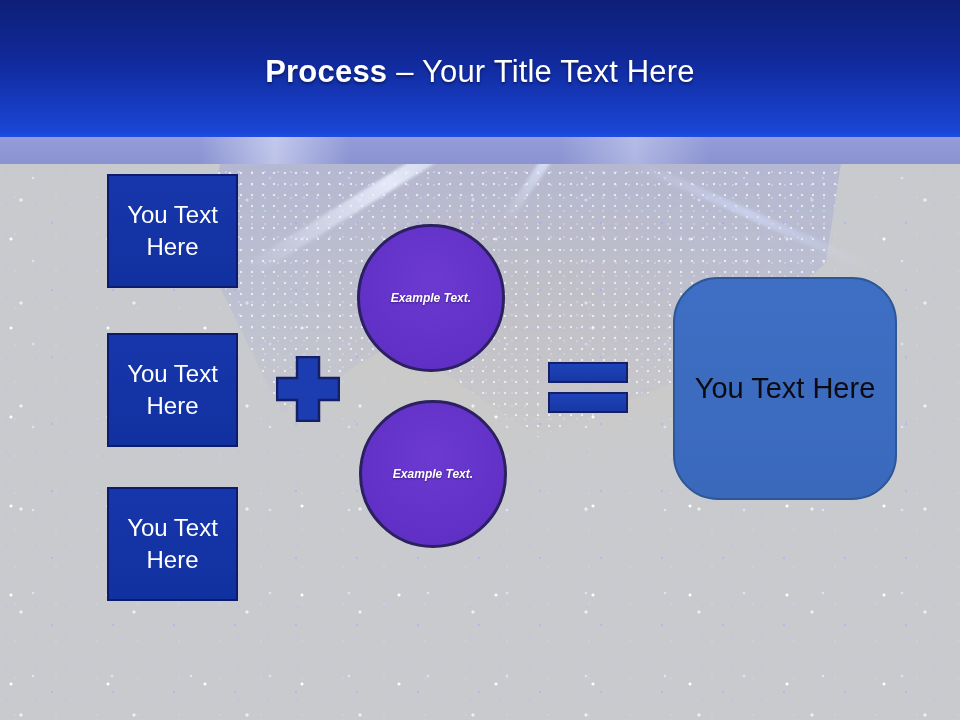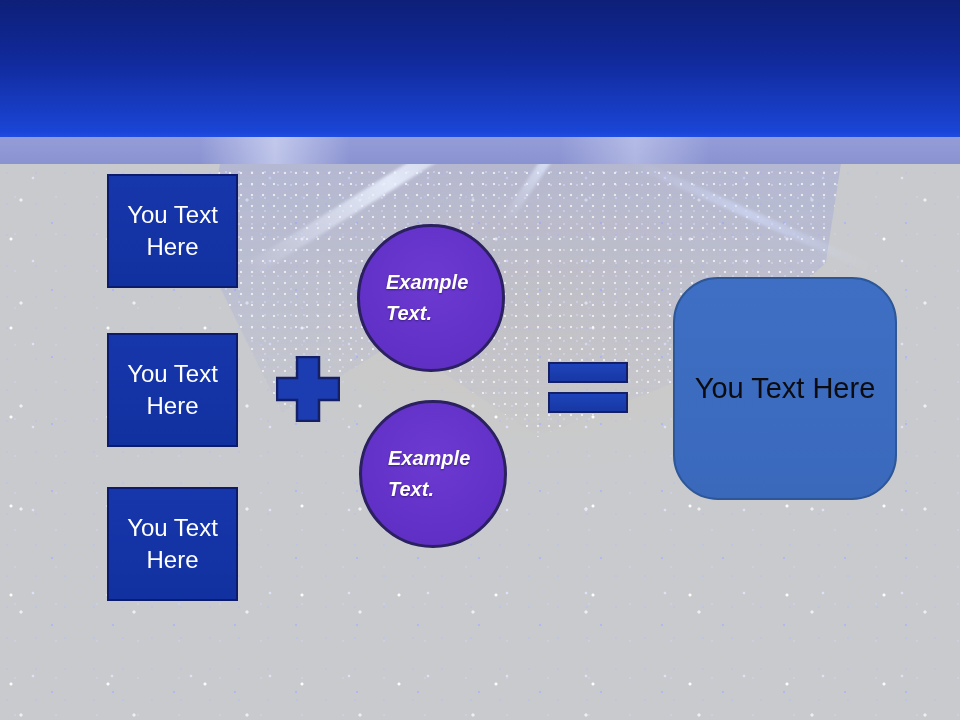--- a/index.html
+++ b/index.html
@@ -95,22 +95,22 @@
     position:absolute; left:548px; width:80px; height:21px;
     background:linear-gradient(180deg,#1e43ba,#1738a4);
     border:2px solid #141f66; box-sizing:border-box;
   }
   .eq1{top:362px;} .eq2{top:392px;}
 
   .circle{
     position:absolute; width:148px; height:148px; border-radius:50%;
     background:radial-gradient(circle at 50% 38%, #6c3ad1 0%, #6130c6 70%, #5c2dbd 100%);
     border:3px solid #2b2060; box-sizing:border-box;
-    display:flex; align-items:center; justify-content:center; 
-    color:#ffffff; font-size:20px; font-weight:700; font-style:italic; line-height:1.55;
+    display:flex; align-items:center; justify-content:center; text-align:center;
+    color:#ffffff; font-size:12px; font-weight:700; font-style:italic; line-height:1.55;
     text-shadow:0 1px 2px rgba(20,10,60,.55);
   }
   .circle .lbl{width:90px;}
   .circ1{left:357px; top:224px;}
   .circ2{left:359px; top:400px;}
 
   .result{
     position:absolute; left:673px; top:277px; width:224px; height:223px;
     border-radius:45px;
     background:linear-gradient(180deg,#3e6fc4,#3a69bc);
@@ -128,20 +128,23 @@
   <div class="speckles"></div>
   <div class="mesh"></div>
   <div class="beam1"></div>
   <div class="beam2"></div>
   <div class="beam3"></div>
 
   <div class="header"></div>
   <div class="band"></div>
   <div class="band-streak" style="left:200px"></div>
   <div class="band-streak" style="left:560px; opacity:.7"></div>
+  <div class="title">
+    <span class="bold">Process</span><span class="rest">– Your Title Text Here</span>
+  </div>
 
   <div class="inbox box1">
     <div class="lbl">You Text Here</div>
   </div>
   <div class="inbox box2">
     <div class="lbl">You Text Here</div>
   </div>
   <div class="inbox box3">
     <div class="lbl">You Text Here</div>
   </div>

